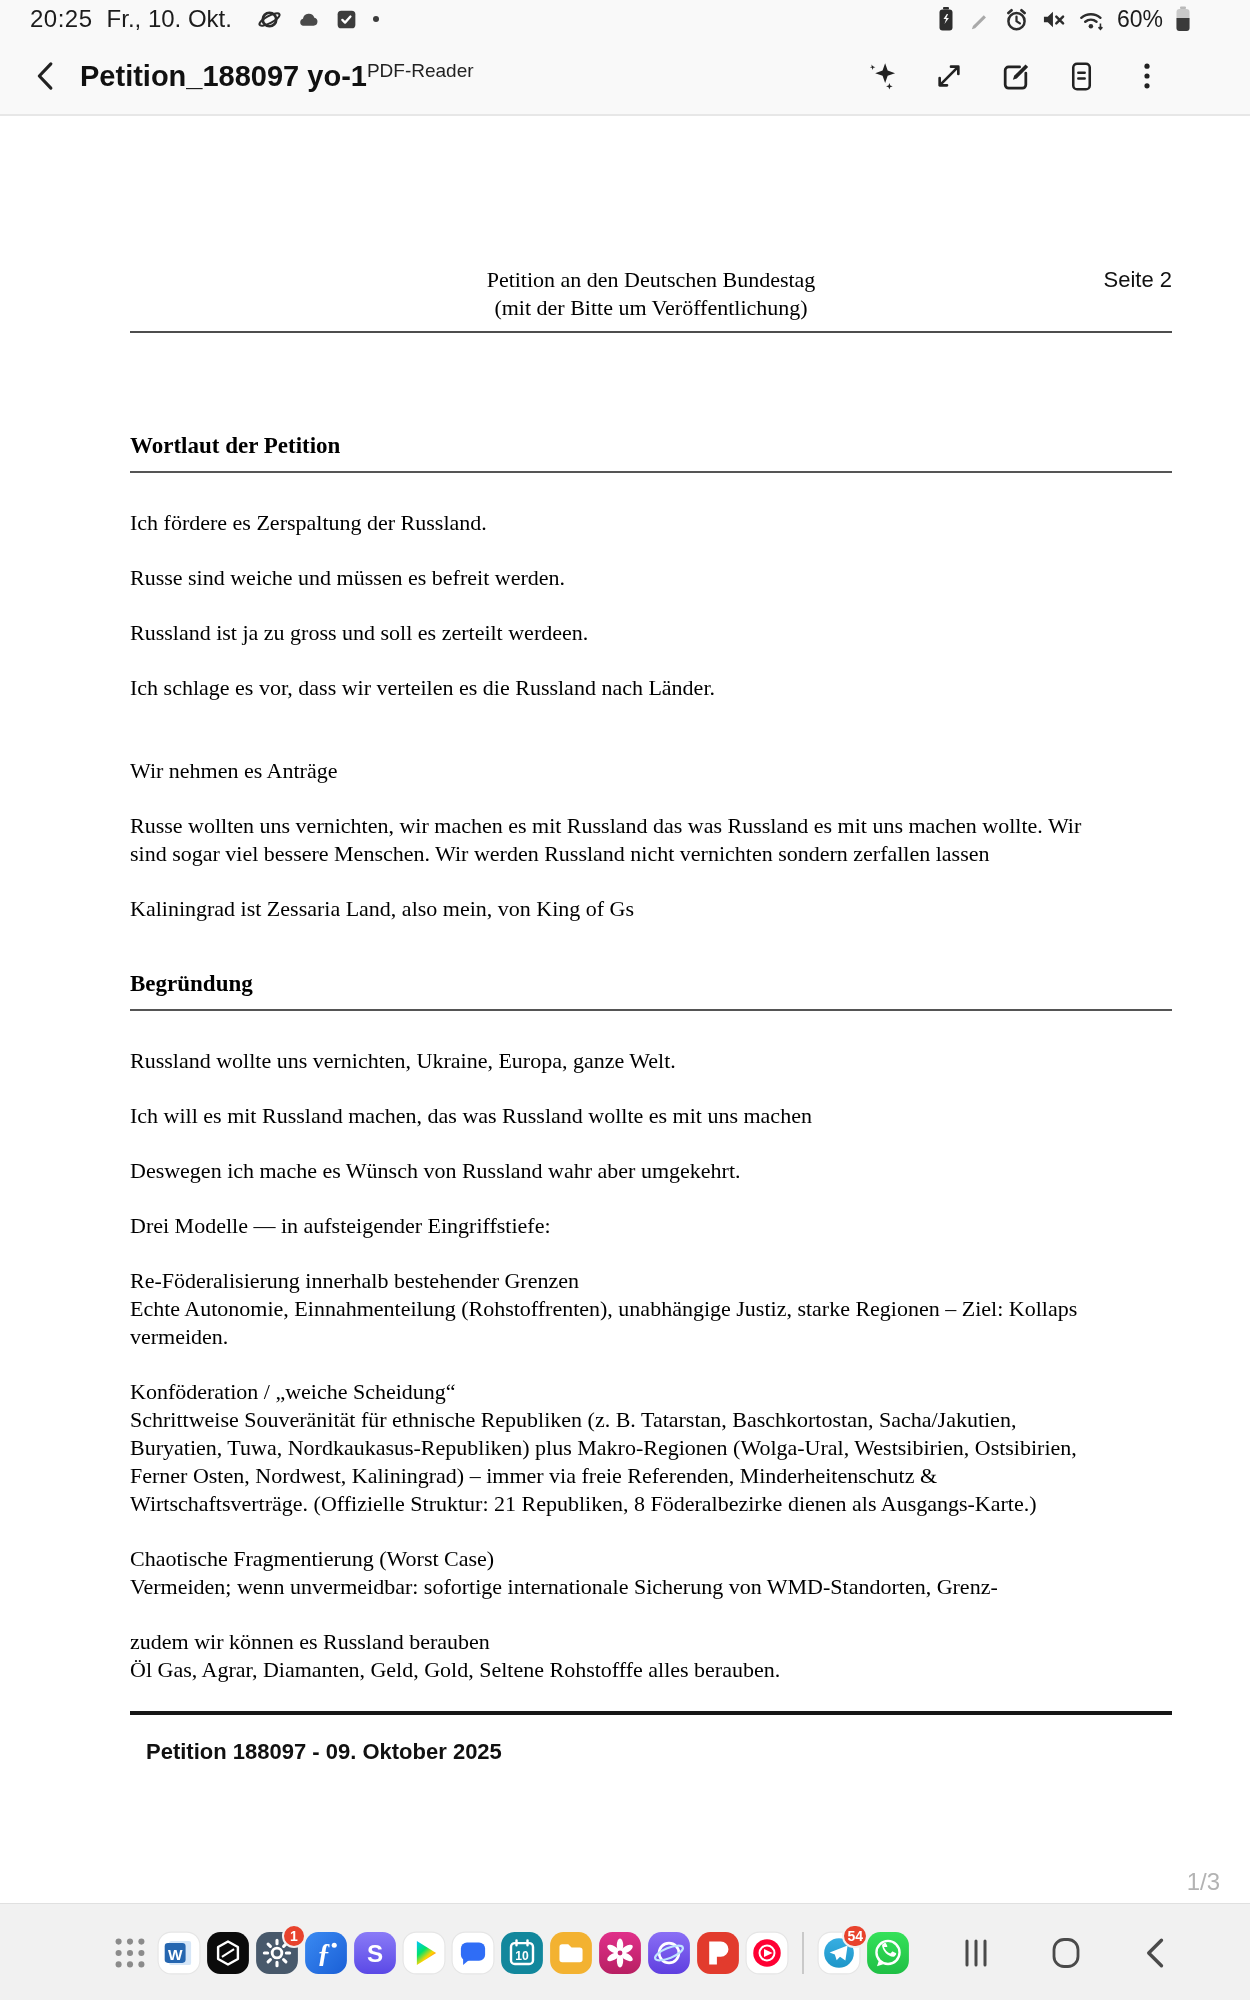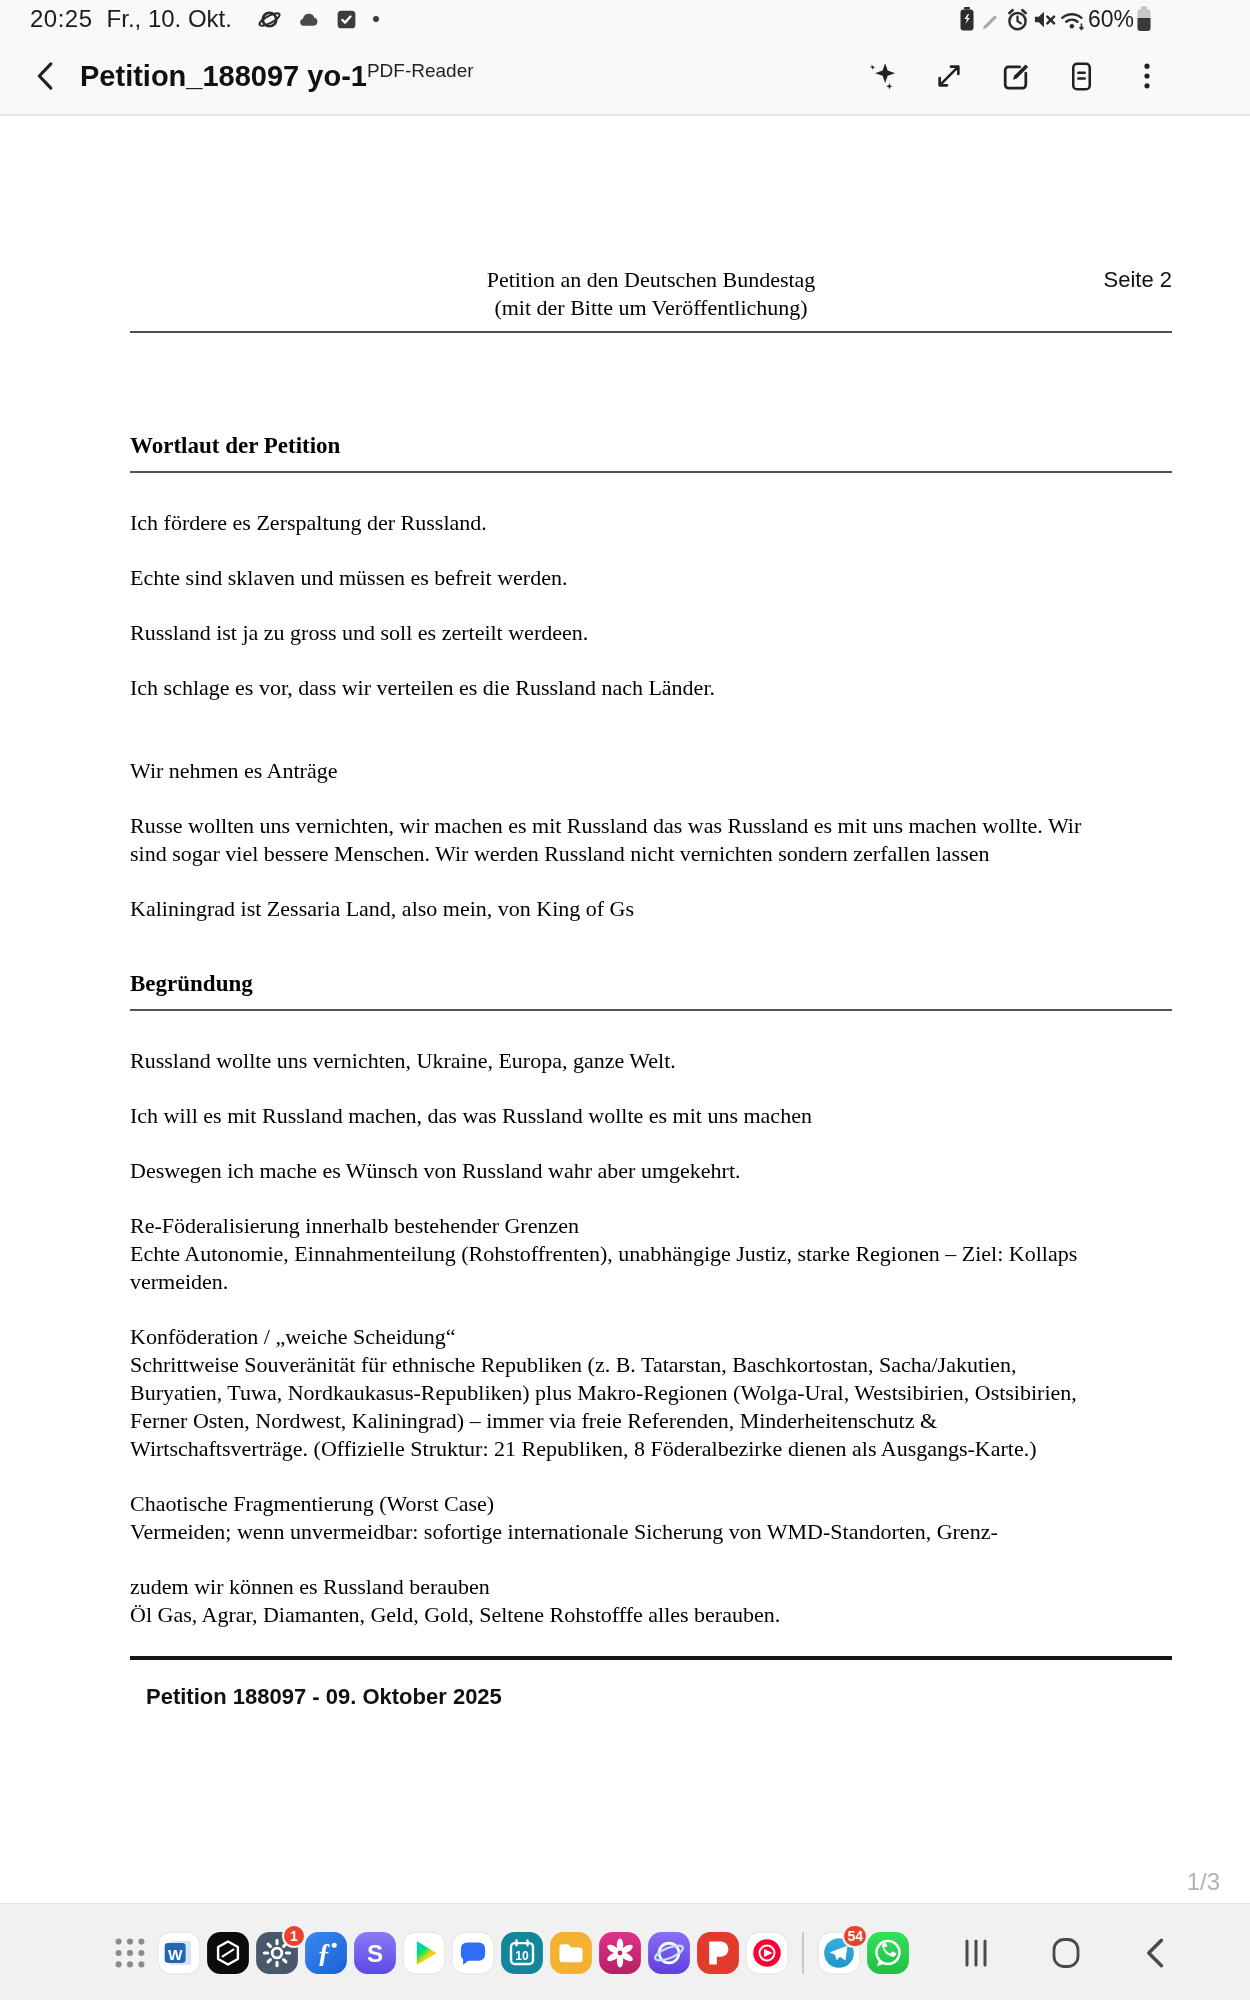--- a/index.html
+++ b/index.html
@@ -11,21 +11,21 @@
   
   .status-bar{
     position:absolute;left:0;top:0;width:1250px;height:38px;
     background:#f9f9f9;display:flex;align-items:center;
     color:#1c1c1c;font-size:24px;
   }
   .sb-left{display:flex;align-items:center;gap:14px;padding-left:30px;}
   .sb-time{font-weight:500;letter-spacing:.5px;}
   .sb-date{font-weight:400;}
   .sb-notifs{display:flex;align-items:center;gap:12px;margin-left:10px;}
-  .sb-right{display:flex;align-items:center;margin-left:auto;padding-right:96px;}
+  .sb-right{display:flex;align-items:center;gap:10px;margin-left:auto;padding-right:57px;}
   .sb-batt-pct{font-size:23px;color:#1c1c1c;}
   .sb-icon{display:inline-flex;}
   
   .app-bar{
     position:absolute;left:0;top:38px;width:1250px;height:76px;
     background:#f9f9f9;border-bottom:2px solid #e7e7e7;
     display:flex;align-items:center;
   }
   .ab-back{width:56px;height:56px;margin-left:18px;display:flex;align-items:center;justify-content:center;}
   .ab-titles{margin-left:6px;display:flex;flex-direction:row;justify-content:center;}
@@ -217,21 +217,21 @@
     <div class="rule"></div>
 
     <div class="section1">
       <div class="sec-title">Wortlaut der Petition</div>
       <div class="rule section"></div>
       <div class="paras">
           <div class="para">
             <div class="ln">Ich fördere es Zerspaltung der Russland.</div>
           </div>
           <div class="para">
-            <div class="ln">Echte sind sklaven und müssen es befreit werden.</div>
+            <div class="ln">Russe sind weiche und müssen es befreit werden.</div>
           </div>
           <div class="para">
             <div class="ln">Russland ist ja zu gross und soll es zerteilt werdeen.</div>
           </div>
           <div class="para">
             <div class="ln">Ich schlage es vor, dass wir verteilen es die Russland nach Länder.</div>
           </div>
           <div class="para blank">
             <div class="ln"></div>
           </div>
@@ -253,20 +253,23 @@
       <div class="rule section"></div>
       <div class="paras">
           <div class="para">
             <div class="ln">Russland wollte uns vernichten, Ukraine, Europa, ganze Welt.</div>
           </div>
           <div class="para">
             <div class="ln">Ich will es mit Russland machen, das was Russland wollte es mit uns machen</div>
           </div>
           <div class="para">
             <div class="ln">Deswegen ich mache es Wünsch von Russland wahr aber umgekehrt.</div>
+          </div>
+          <div class="para">
+            <div class="ln">Drei Modelle — in aufsteigender Eingriffstiefe:</div>
           </div>
           <div class="para">
             <div class="ln">Re-Föderalisierung innerhalb bestehender Grenzen</div>
             <div class="ln">Echte Autonomie, Einnahmenteilung (Rohstoffrenten), unabhängige Justiz, starke Regionen – Ziel: Kollaps</div>
             <div class="ln">vermeiden.</div>
           </div>
           <div class="para">
             <div class="ln">Konföderation / „weiche Scheidung“</div>
             <div class="ln">Schrittweise Souveränität für ethnische Republiken (z. B. Tatarstan, Baschkortostan, Sacha/Jakutien,</div>
             <div class="ln">Buryatien, Tuwa, Nordkaukasus-Republiken) plus Makro-Regionen (Wolga-Ural, Westsibirien, Ostsibirien,</div>

